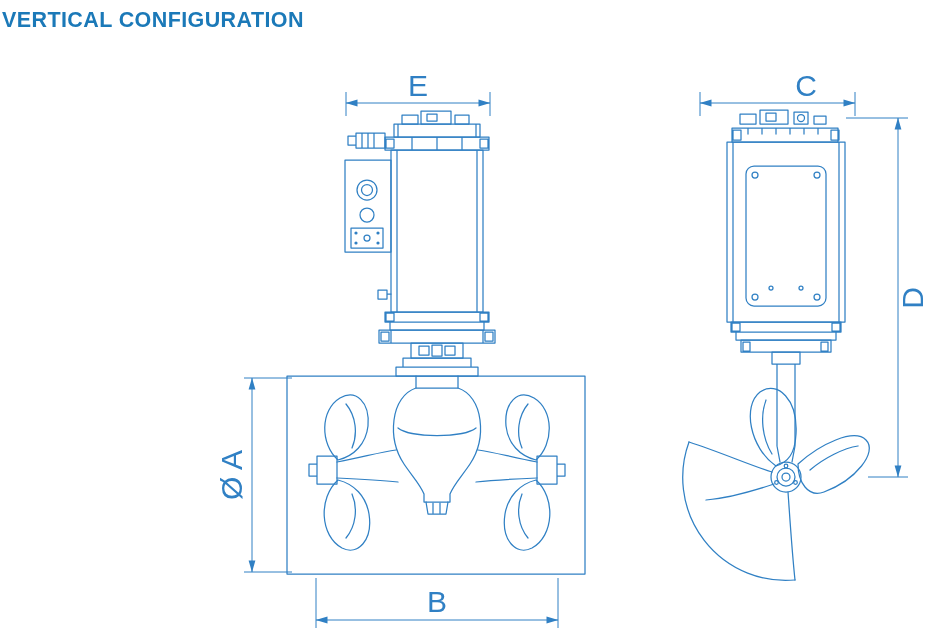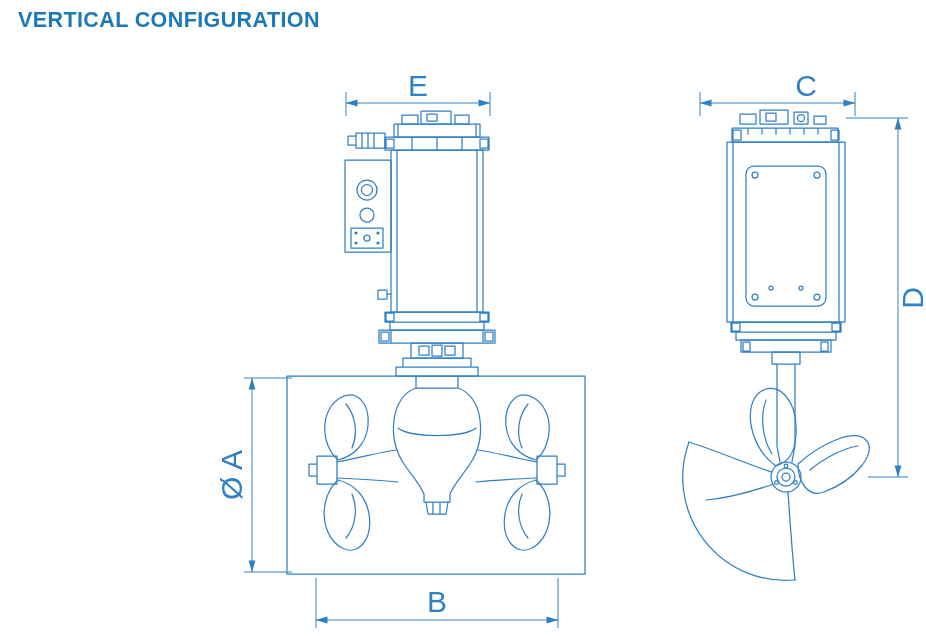--- a/index.html
+++ b/index.html
@@ -3,21 +3,21 @@
 <meta charset="utf-8">
 <title>Vertical Configuration</title>
 <style>
   html,body{margin:0;padding:0;}
   body{
     width:926px;height:636px;position:relative;overflow:hidden;background:#ffffff;
     font-family:"Liberation Sans",sans-serif;
     --line-color:#3080c4;--title-color:#1b79b8;
   }
   .page-title{
-    position:absolute;left:18px;top:8px;margin:0;
+    position:absolute;left:2px;top:8px;margin:0;
     font-size:21.5px;font-weight:700;letter-spacing:.4px;
     color:var(--title-color);
     text-align:center;
   }
   svg.drawing{position:absolute;left:0;top:0;color:var(--line-color);}
   .ln,.ln *{stroke:currentColor;fill:none;stroke-width:1.25;stroke-linecap:round;stroke-linejoin:round;}
   .thin,.thin *{stroke:currentColor;fill:none;stroke-width:1;stroke-linecap:butt;}
   .dot{fill:currentColor !important;stroke:none !important;}
   .lbl{fill:currentColor !important;stroke:none !important;font-size:30px;font-family:"Liberation Sans",sans-serif;}
 </style>

